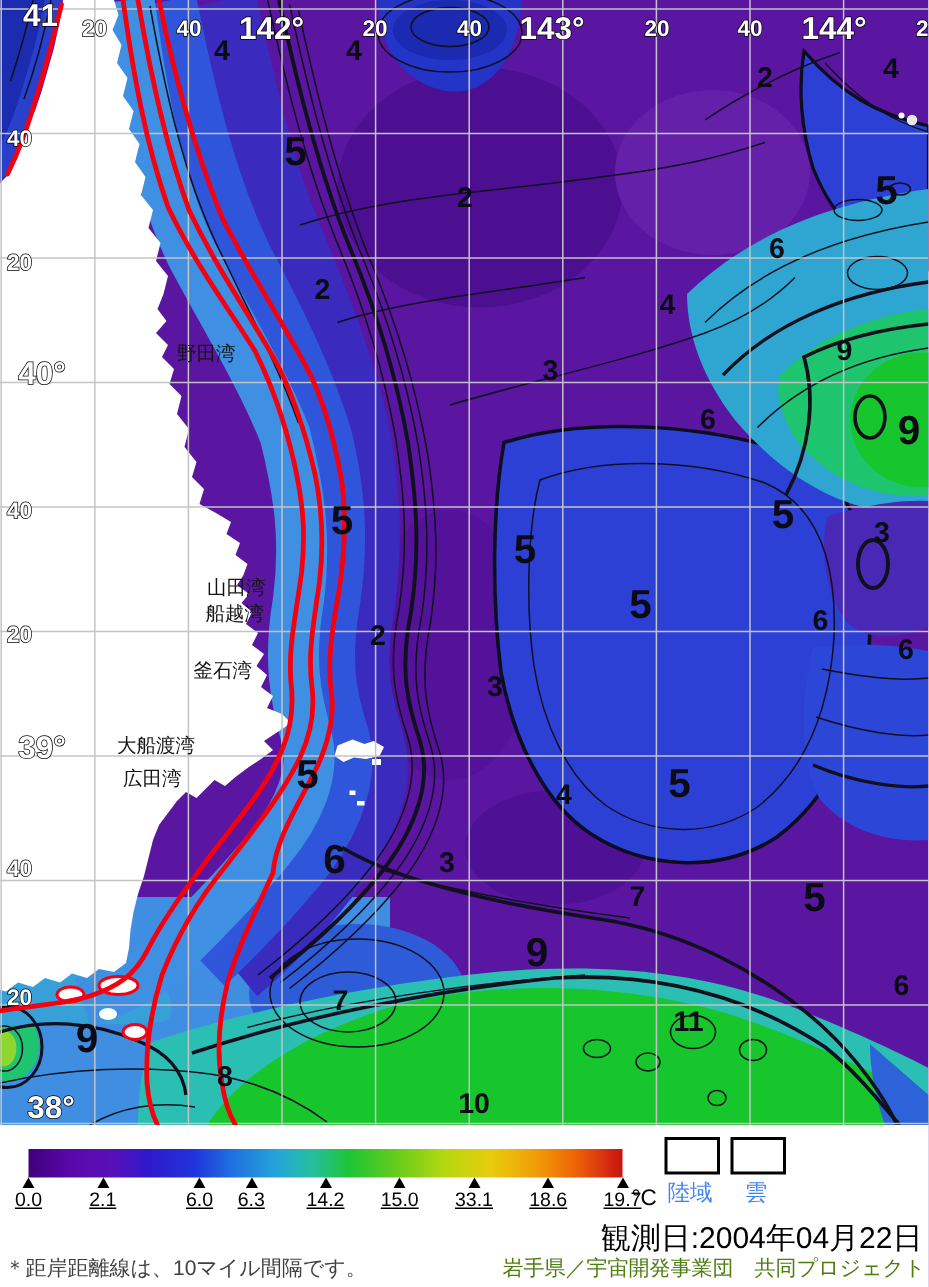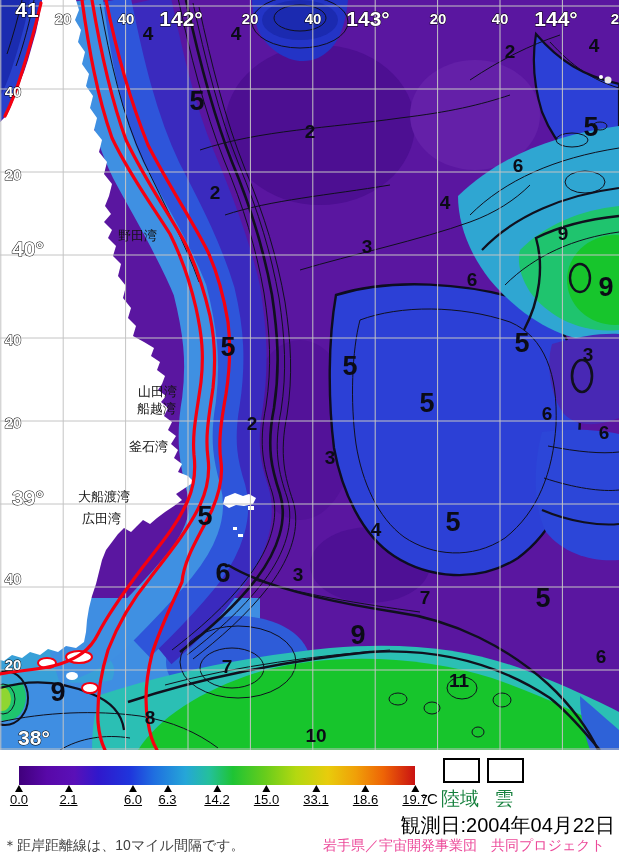--- a/index.html
+++ b/index.html
@@ -19,24 +19,24 @@
     background:linear-gradient(to right,#40007c 0%,#5808a8 7%,#5a10b8 14%,#3018cc 20%,
       #1f35dc 28%,#1f6ee0 34%,#25a6d8 42%,#24c09c 48%,#1ec434 54%,#66cc1c 62%,
       #b4d810 70%,#e8cc0c 78%,#f0a008 85%,#ee6406 92%,#c91212 100%);}
   #ticks{position:absolute;left:19px;top:785px;width:396px;height:24px;}
   .tick{position:absolute;transform:translateX(-50%);text-decoration:underline;}
   .tick-tri{width:0;height:0;margin:0 auto;border-left:4px solid transparent;
     border-right:4px solid transparent;border-bottom:7px solid #000;}
   .tick-num{font-size:13px;color:#000;margin-top:0px;white-space:nowrap;}
   #unit{position:absolute;left:421px;top:790px;font-size:15px;color:#000;}
   .lg-box{position:absolute;top:758px;width:33px;height:21px;background:#fff;border:2px solid #000;}
-  .lg-label{position:absolute;top:786px;font-size:19px;color:#15803d;width:40px;text-align:center;}
+  .lg-label{position:absolute;top:786px;font-size:15px;color:#3b82f6;width:40px;text-align:center;}
   #obs-date{position:absolute;right:4px;top:812px;font-size:20px;color:#000;}
   #note{position:absolute;left:3px;top:837px;font-size:14px;color:#404040;}
-  #credit{position:absolute;right:14px;top:837px;font-size:14px;color:#ec4899;}
+  #credit{position:absolute;right:2px;top:837px;font-size:14px;color:#4d7c0f;}
 </style>
 </head>
 <body>
 
 <div id="page">
   <div id="map-wrap">
     <svg width="619" height="750" viewBox="0 0 619 750">
 
       <rect width="619" height="750" fill="#5a16a0"></rect>
       <g>

